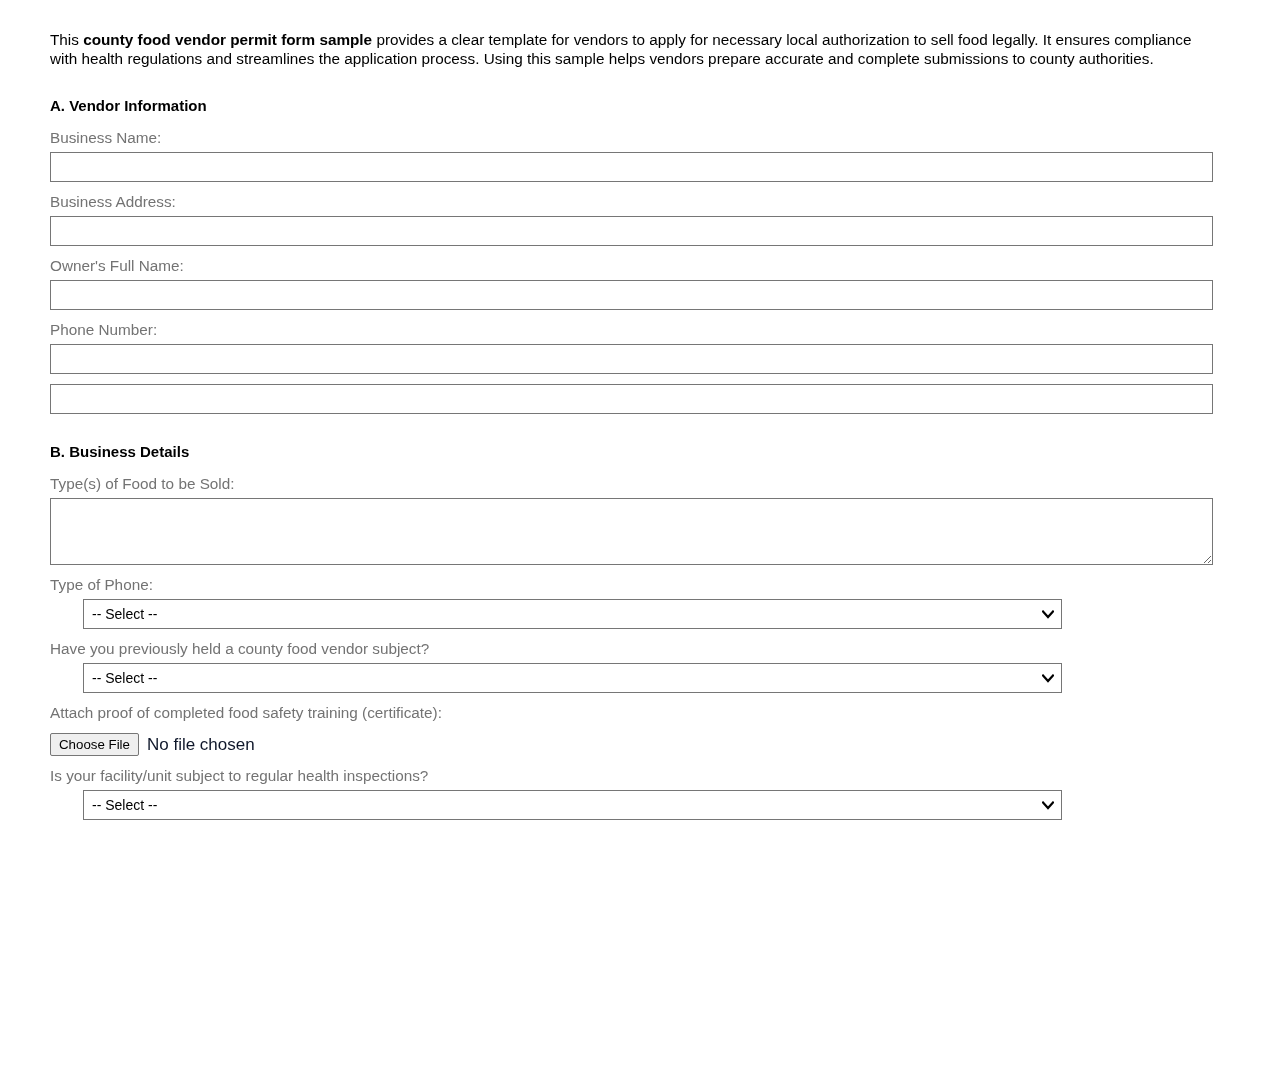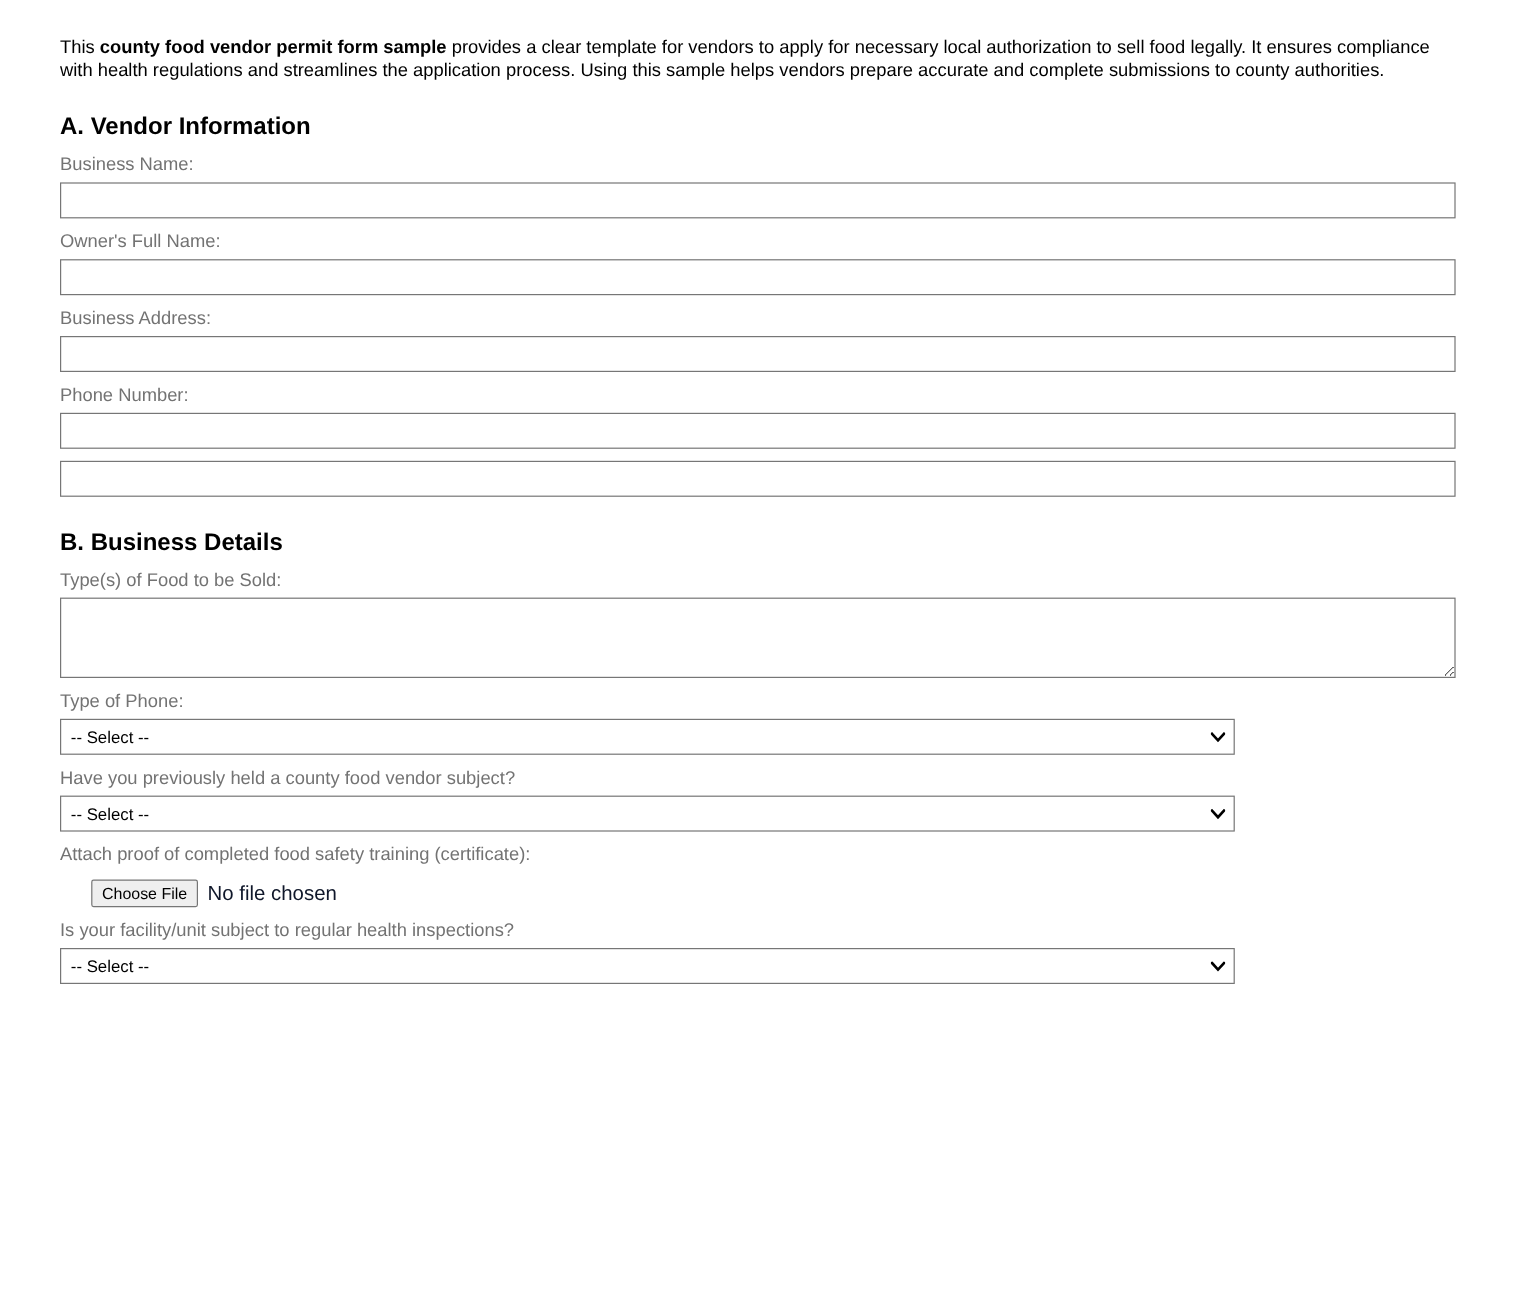--- a/index.html
+++ b/index.html
@@ -33,21 +33,21 @@
     line-height: 18.6px;
     margin: 0;
     padding-top: 31px;
     text-align: left;
     color: #000;
   }
   .intro b {
     font-weight: bold;
   }
   .section-heading {
-    font-size: 20px;
+    font-size: 15px;
     font-weight: bold;
     margin: 0;
     padding-top: 28px;
     padding-bottom: 2px;
     line-height: 20px;
   }
   .field {
     padding-top: 10px;
   }
   .field-label {
@@ -102,20 +102,21 @@
     outline: none;
   }
   .select-box {
     display: block;
     box-sizing: border-box;
     position: relative;
     width: 979px;
     height: 30px;
     border: 1px solid #767676;
     background: #ffffff;
+    margin-left: 33px;
   }
   .select-value {
     position: absolute;
     left: 8px;
     top: 0;
     line-height: 28px;
     font-size: 14px;
     color: #000;
     white-space: nowrap;
   }
@@ -139,21 +140,20 @@
     box-sizing: border-box;
     font-family: "Liberation Sans", sans-serif;
     font-size: 13.3px;
     line-height: 1;
     padding: 4px 8px;
     background: #efefef;
     border: 1px solid #767676;
     border-radius: 2px;
     color: #000;
     cursor: default;
-    margin-left: 26px;
   }
   .file-status {
     font-size: 17px;
     margin-left: 8px;
     color: #0f172a;
     white-space: nowrap;
   }
 </style>
 </head>
 <body>
@@ -164,26 +164,26 @@
   <p class="intro"><span>This </span><b>county food vendor permit form sample</b><span> provides a clear template for vendors to apply for necessary local authorization to sell food legally. It ensures compliance with health regulations and streamlines the application process. Using this sample helps vendors prepare accurate and complete submissions to county authorities.</span></p>
 
   <h2 class="section-heading">A. Vendor Information</h2>
 
   <div class="field">
     <label class="field-label">Business Name:</label>
     <input class="text-input" type="text" placeholder="" style="">
   </div>
 
   <div class="field">
+    <label class="field-label">Business Address:</label>
+    <input class="text-input" type="text" placeholder="" style="">
+  </div>
+
+  <div class="field">
     <label class="field-label">Owner's Full Name:</label>
-    <input class="text-input" type="text" placeholder="" style="">
-  </div>
-
-  <div class="field">
-    <label class="field-label">Business Address:</label>
     <input class="text-input" type="text" placeholder="" style="">
   </div>
 
   <div class="field">
     <label class="field-label">Phone Number:</label>
     <input class="text-input" type="text" placeholder="" style="">
   </div>
 
   <div class="field">
     <input class="text-input" type="text" placeholder="" style="">

